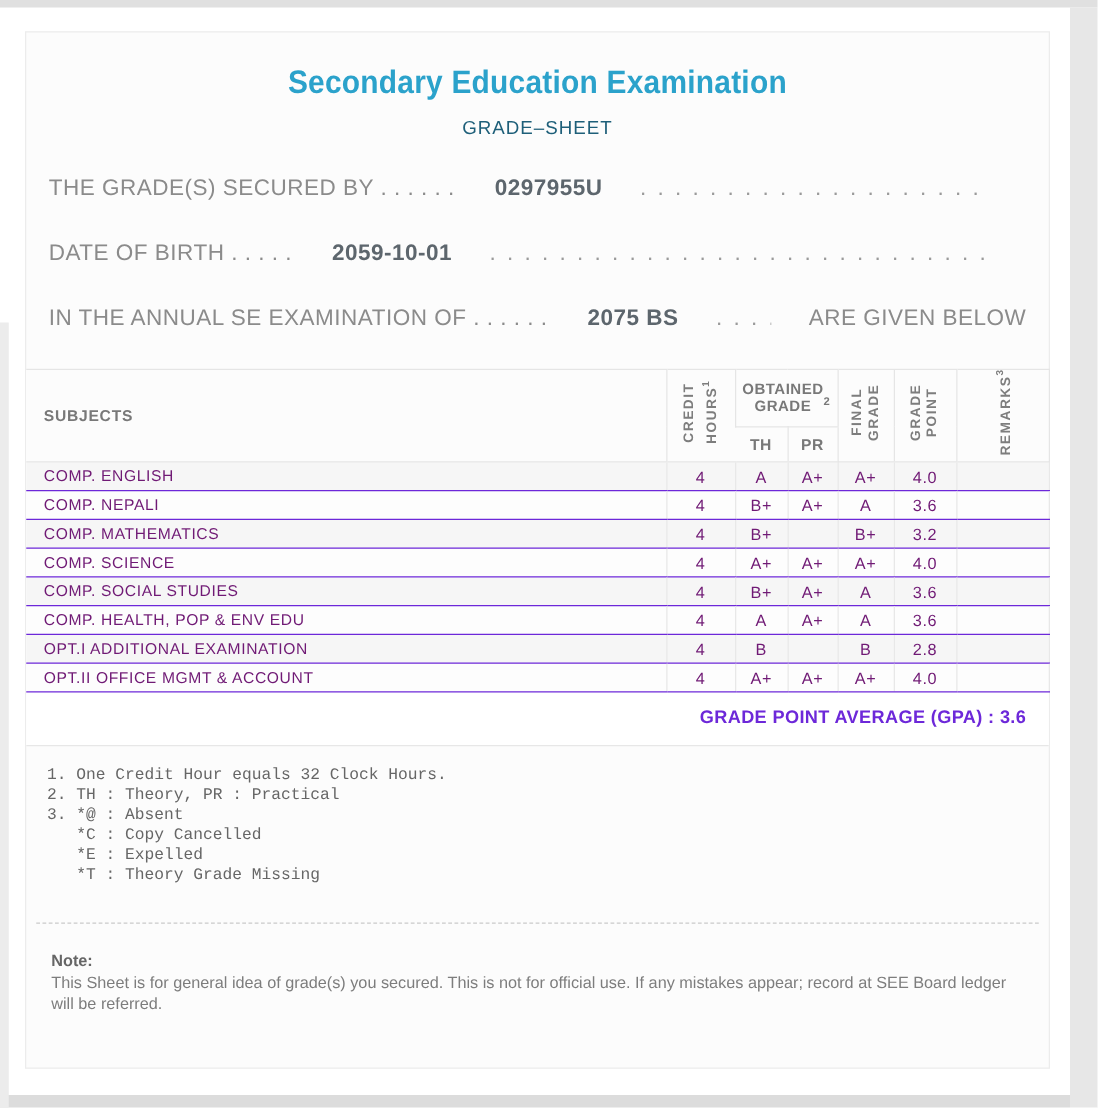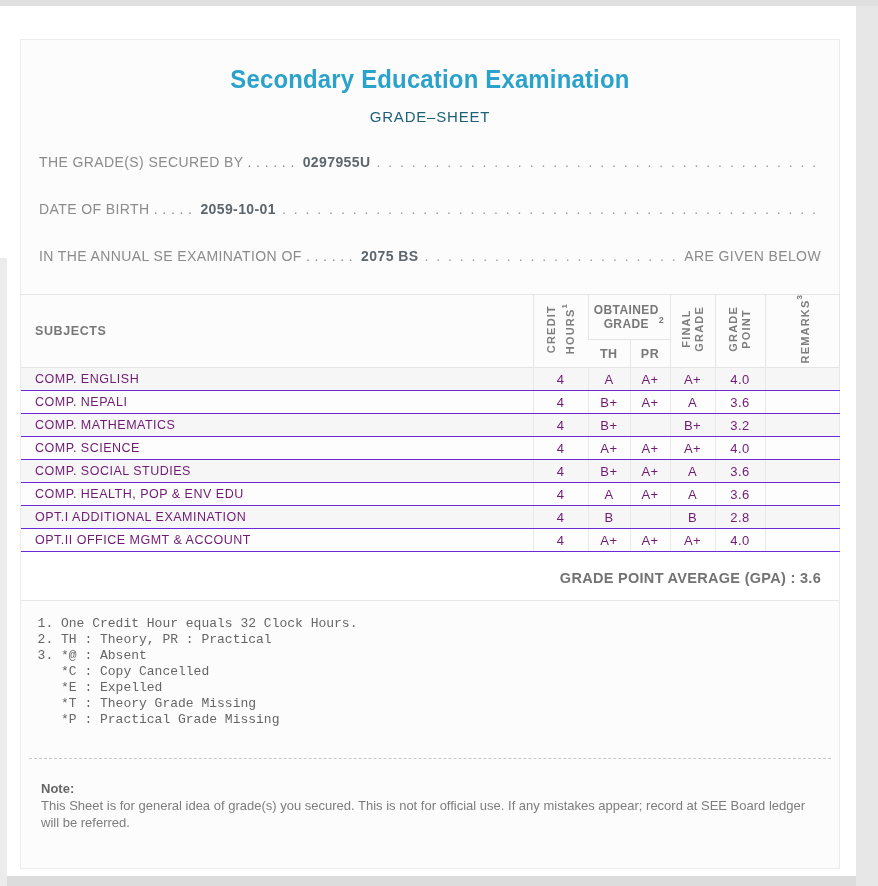--- a/index.html
+++ b/index.html
@@ -4,32 +4,32 @@
 <style>
   * { margin:0; padding:0; box-sizing:border-box; }
   html,body { width:878px; height:886px; background:#ffffff; overflow:hidden;
     font-family:"Liberation Sans", sans-serif; }
   
   .chrome-top    { position:absolute; left:0; top:0; width:878px; height:6px; background:#e0e0e0; }
   .chrome-right  { position:absolute; right:0; top:6px; width:22px; height:880px; background:#e7e7e7; }
   .chrome-bottom { position:absolute; left:0; top:876px; width:856px; height:10px; background:#dcdcdc; }
   .chrome-left   { position:absolute; left:0; top:258px; width:7px; height:628px; background:#ececec; }
 
-  .card { position:absolute; left:20px; top:39px; width:820px; height:830px;
+  .card { position:absolute; left:20px; top:25px; width:820px; height:830px;
           background:#fcfcfc; border:1px solid #ececec; }
 
   .title { margin-top:24px; text-align:center; font-size:26px; font-weight:bold;
            color:var(--title-color,#2ba2cb); letter-spacing:0.2px; }
   .title > span { display:inline-block; transform:scaleX(0.92); }
   .subtitle { margin-top:13px; text-align:center; font-size:15px; font-weight:normal;
               color:var(--subtitle-color,#1e5f79); letter-spacing:0.8px; }
 
   .meta { margin-top:29px; padding:0 18px; }
-  .meta-line { display:flex; align-items:baseline; font-size:14px; color:#8b8b8b;
-               letter-spacing:0.4px; white-space:nowrap; }
+  .meta-line { display:flex; align-items:baseline; font-size:18px; color:#8b8b8b;
+               letter-spacing:0.4px; white-space:nowrap;gap:24px; }
   .meta-line + .meta-line { margin-top:31px; }
   .meta-line .value { font-weight:bold; color:#5d666d; padding:0 6px 0 8px; }
   .dots-fill { flex:1 1 auto; overflow:hidden; white-space:nowrap; letter-spacing:2px;
                color:#9a9a9a; min-width:0; }
   .meta-line .suffix { padding-left:6px; }
 
   .sheet-body { margin-top:30px; background:#fff; border-bottom:1px solid #e7e7e7;
                 padding-bottom:14px; }
   table.grades { width:100%; border-collapse:collapse; table-layout:fixed; }
   table.grades col.c-subject { width:512px; }
@@ -57,22 +57,22 @@
   th.h-remarks { border-right:1px solid #e5e5e5; }
 
   tbody td { height:23px; font-size:13px; color:#701a75; letter-spacing:0.5px;
              border-bottom:1px solid #6d28d9; border-left:1px solid #e8e8e8;
              text-align:center; padding:2px 4px; }
   tbody td:first-child { text-align:left; padding-left:14px; border-left:none; font-size:12.5px; }
   tbody td:last-child { border-right:1px solid #e8e8e8; }
   tbody tr:nth-child(odd)  { background:#f6f6f6; }
   tbody tr:nth-child(even) { background:#fdfdfd; }
 
-  .gpa-line { margin-top:18px; padding-right:18px; text-align:right; font-size:14.5px;
-              font-weight:bold; color:#737373; letter-spacing:0.3px; }
+  .gpa-line { margin-top:12px; padding-right:18px; text-align:right; font-size:14.5px;
+              font-weight:bold; color:#6d28d9; letter-spacing:0.3px; }
   .status-line { margin-top:18px; padding-right:18px; text-align:right; font-size:14px;
                  font-weight:bold; color:#5c5c5c; letter-spacing:0.3px; }
 
   .footnotes { margin:15px 0 0 0; padding-left:40px; font-size:13px; color:#666;
                line-height:16px; }
   .footnotes li { margin:0;font-family:Liberation Mono, monospace; }
   .footnotes li div { line-height:16px; }
 
   .dashed-sep { margin:30px 8px 0 8px; border:none; border-top:1px dashed #c9c9c9; height:0; }
 
@@ -239,21 +239,20 @@
         <div>One Credit Hour equals 32 Clock Hours.</div>
       </li>
       <li>
         <div>TH : Theory, PR : Practical</div>
       </li>
       <li>
         <div>*@ : Absent</div>
         <div>*C : Copy Cancelled</div>
         <div>*E : Expelled</div>
         <div>*T : Theory Grade Missing</div>
-        <div>*P : Practical Grade Missing</div>
       </li>
     </ol>
 
   <hr class="dashed-sep">
 
   <div class="note-block">
     <div class="note-heading">Note:</div>
     <div class="note-body">This Sheet is for general idea of grade(s) you secured. This is not for official use. If any mistakes appear; record at SEE Board ledger will be referred.</div>
   </div>
 

